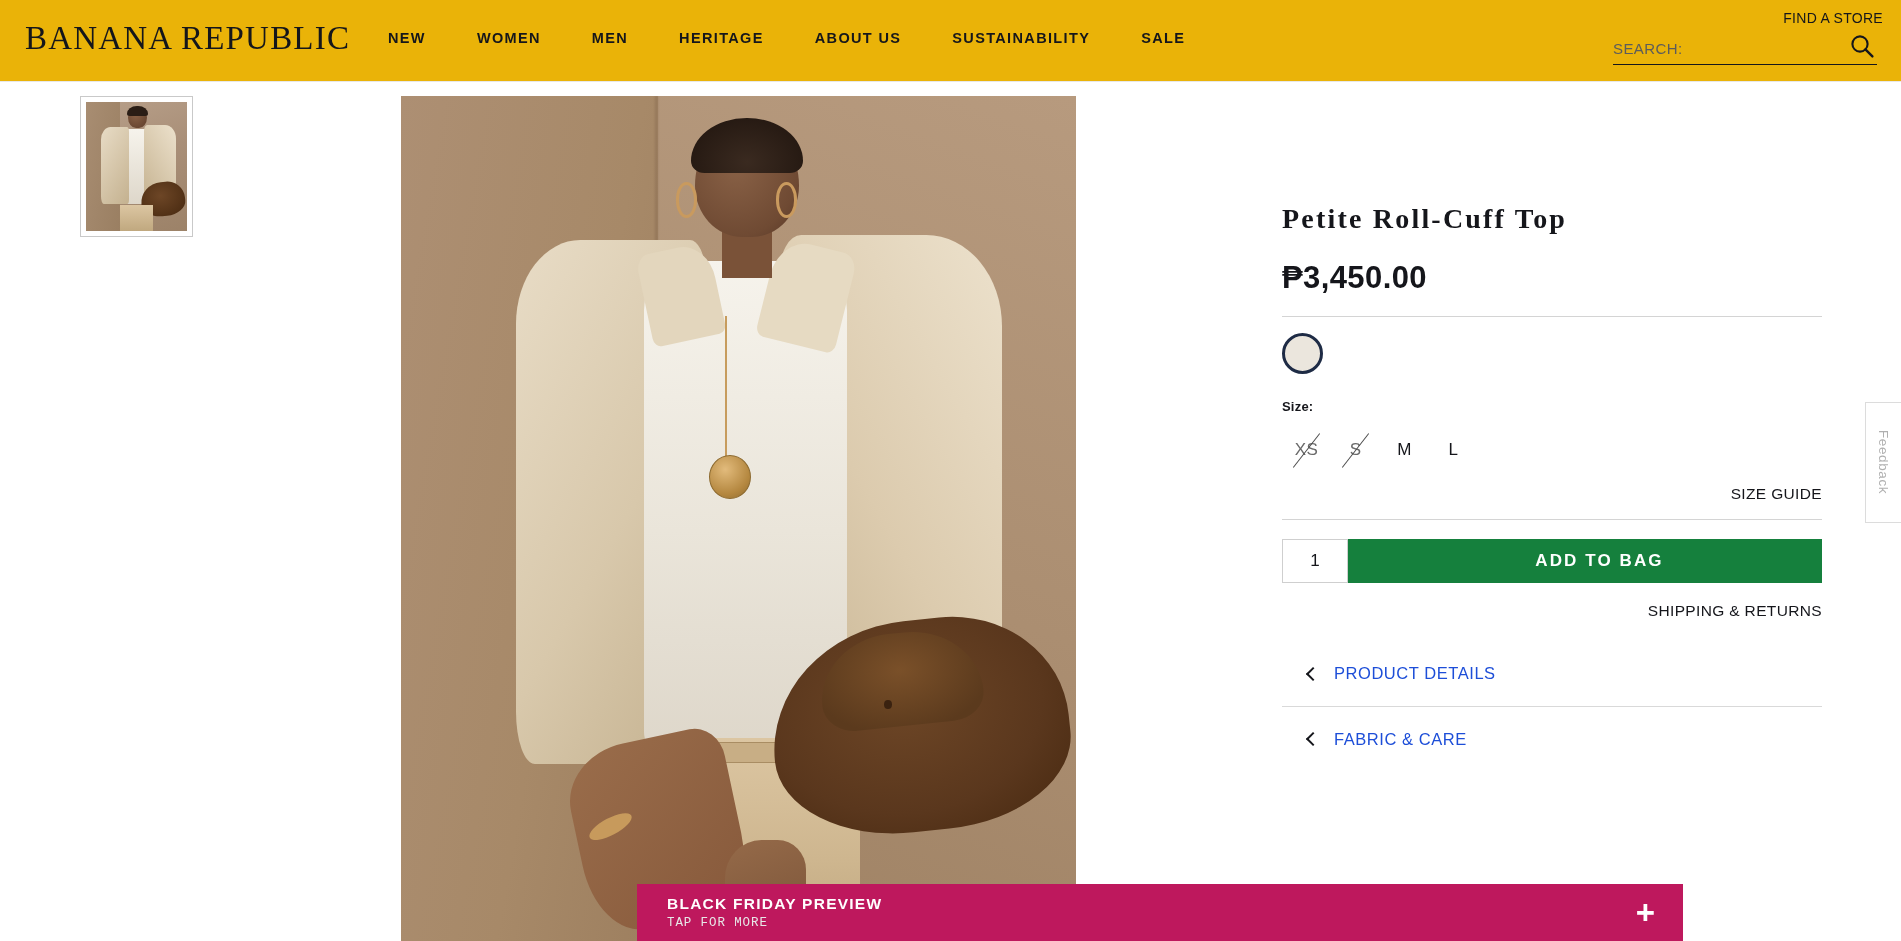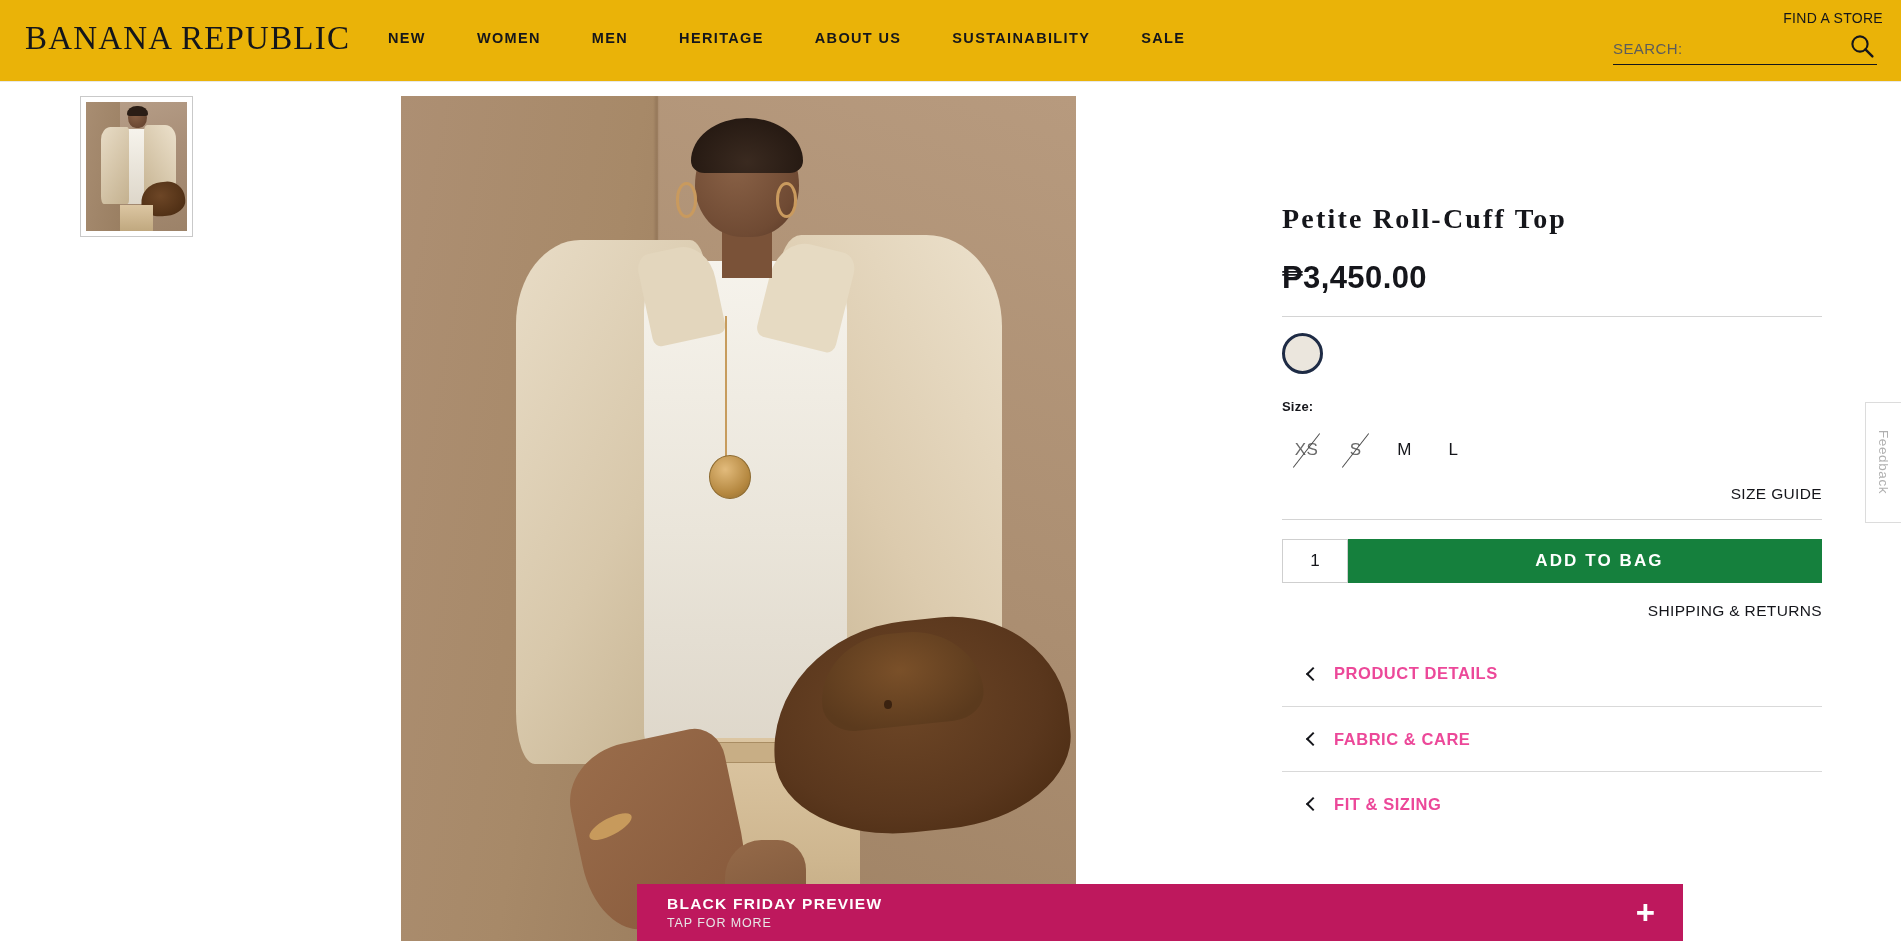--- a/index.html
+++ b/index.html
@@ -291,20 +291,21 @@
     font-weight: bold;
     letter-spacing: 1.25px;
     line-height: 1.25;
   }
   .promo-sub {
     color: #e7e7e7;
     font-size: 12.5px;
     letter-spacing: 0.9px;
     line-height: 1.3;
     margin-top: 1px;
+    font-family: Liberation Mono, monospace;
   }
   .promo-plus {
     color: #fff;
     font-size: 33px;
     font-weight: bold;
     line-height: 1;
     user-select: none;
   }
 
   
@@ -459,23 +460,23 @@
     position: absolute;
     left: 26px;
     width: 10px; height: 10px;
     border-left: 2px solid #15161b;
     border-bottom: 2px solid #15161b;
     transform: rotate(45deg);
   }
   .acc-label {
     margin-left: 22px;
     font-size: 16.5px;
-    font-weight: bold;
+    font-weight: normal;
     letter-spacing: 0.55px;
-    color: #ec4899;
+    color: #1d4ed8;
   }
 
   
   .feedback {
     position: absolute;
     right: 0; top: 320px;
     width: 36px; height: 121px;
     border: 1px solid #dcdcdc;
     border-right: 0;
     background: #ffffff;
@@ -611,23 +612,19 @@
 
     <div class="accordion">
       <div class="acc-item">
         <span class="acc-chevron"></span>
         <span class="acc-label">PRODUCT DETAILS</span>
       </div>
       <div class="acc-item">
         <span class="acc-chevron"></span>
         <span class="acc-label">FABRIC &amp; CARE</span>
       </div>
-      <div class="acc-item">
-        <span class="acc-chevron"></span>
-        <span class="acc-label">FIT &amp; SIZING</span>
-      </div>
     </div>
   </div>
 
   <div class="feedback">
     <span>Feedback</span>
   </div>
 </div>
 
 </body></html>

